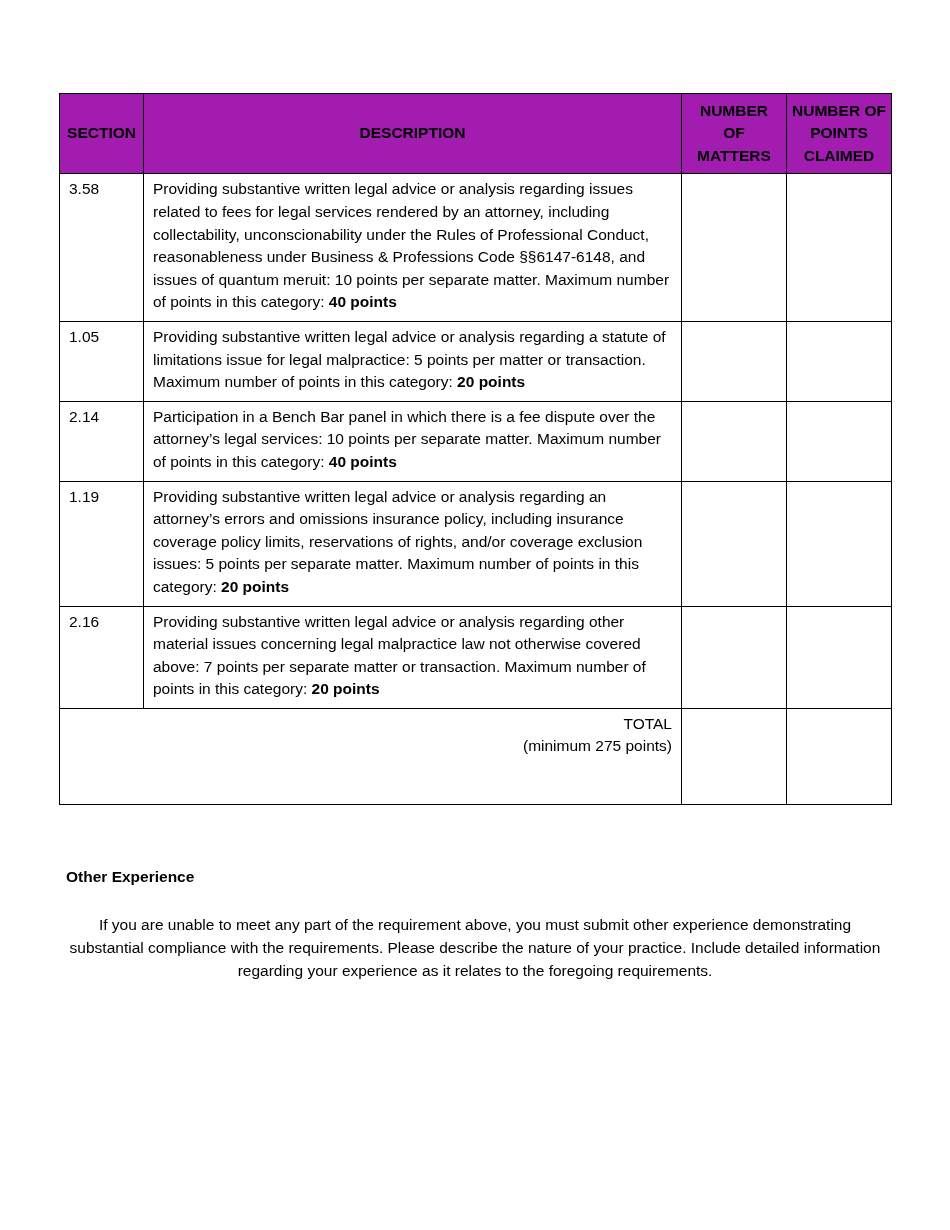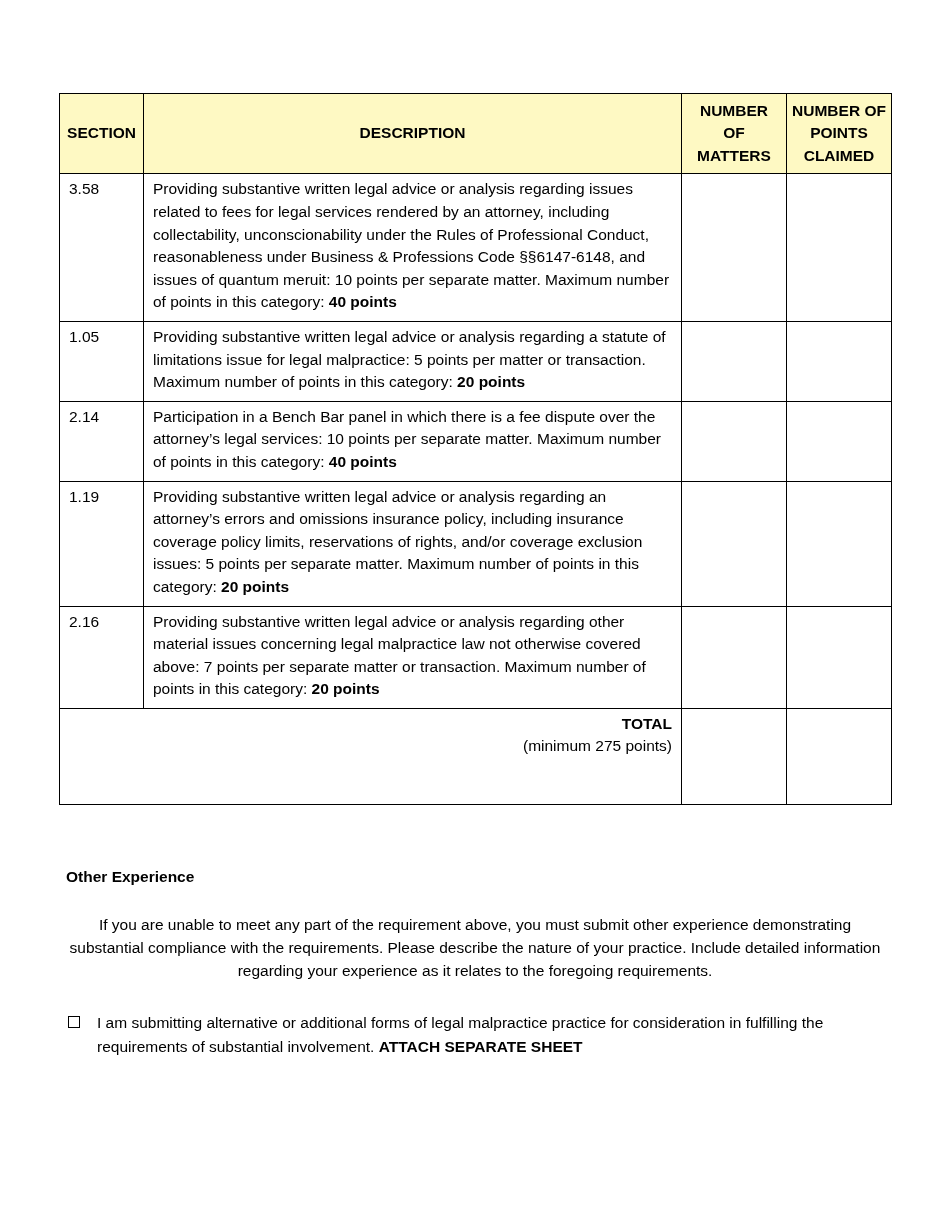--- a/index.html
+++ b/index.html
@@ -21,21 +21,21 @@
   table.points-table {
     border-collapse: collapse;
     width: 832px;
     table-layout: fixed;
   }
   .points-table th,
   .points-table td {
     border: 1px solid #000000;
   }
   .points-table th {
-    background: #fef9c3;
+    background: #a21caf;
     font-weight: 700;
     text-align: center;
     vertical-align: middle;
     white-space: pre-line;
     padding: 6px 3px;
     height: 74px;
     line-height: 1.45;
     font-size: 15.5px;
   }
   .points-table td {
@@ -46,21 +46,21 @@
   .cell-section {
     padding-left: 8px;
   }
   .bold { font-weight: 700; }
   .total-cell {
     vertical-align: bottom;
     text-align: right;
     height: 96px;
     padding: 6px 9px 9px 9px;
   }
-  .total-label { font-weight: 700; }
+  .total-label { font-weight: 400; }
   .heading {
     font-weight: 700;
     margin: 63px 0 0 7px;
   }
   .para {
     margin: 27px 0 0 7px;
     width: 818px;
     line-height: 23.2px;
     text-align: center;
   }
@@ -153,18 +153,14 @@
         <td></td>
         <td></td>
       </tr>
     </tfoot>
   </table>
 
   <div class="heading">Other Experience</div>
 
   <div class="para">If you are unable to meet any part of the requirement above, you must submit other experience demonstrating substantial compliance with the requirements. Please describe the nature of your practice. Include detailed information regarding your experience as it relates to the foregoing requirements.</div>
 
-  <div class="checkbox-row">
-    <span class="checkbox"></span>
-    <span class="checkbox-label"><span>I am submitting alternative or additional forms of legal malpractice practice for consideration in fulfilling the requirements of substantial involvement. </span><span class="bold">ATTACH SEPARATE SHEET</span></span>
-  </div>
 
 </div>
 
 </body></html>

